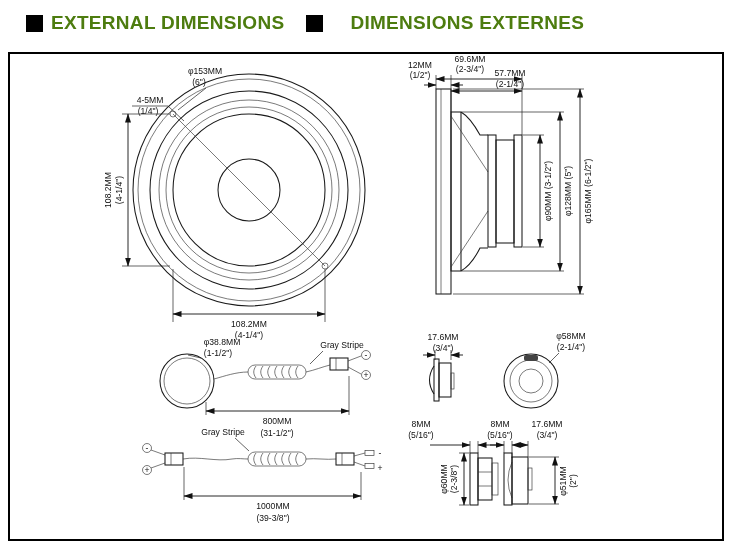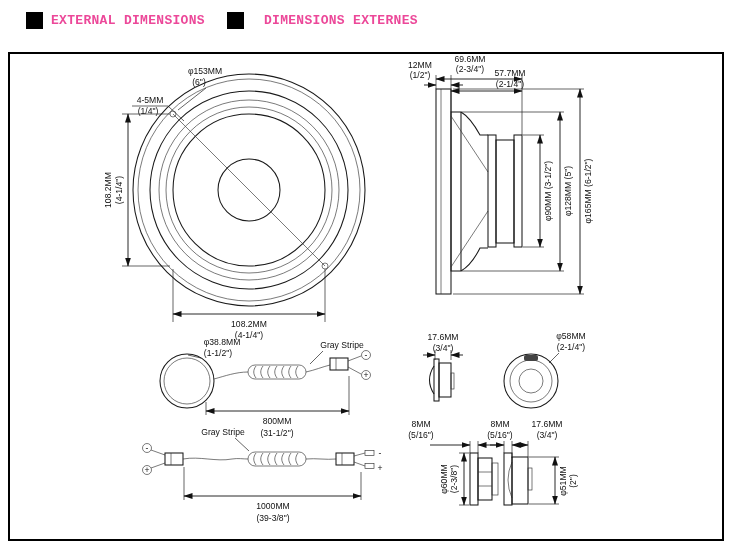--- a/index.html
+++ b/index.html
@@ -1,20 +1,20 @@
 <!DOCTYPE html>
 <html><head>
 <meta charset="utf-8">
 <style>
   html,body{margin:0;padding:0;background:#fff;}
   body{width:733px;height:550px;position:relative;font-family:"Liberation Sans",sans-serif;}
   .header{position:absolute;top:12px;left:26px;display:flex;align-items:center;}
   .sq{width:17px;height:17px;background:#000;flex:none;}
-  .title{font-weight:bold;font-size:13px;color:#ec4899;letter-spacing:.3px;margin-left:8px;white-space:nowrap;font-family:Liberation Mono, monospace;}
-  .title.fr{margin-left:7px;padding-left:13px;}
+  .title{font-weight:bold;font-size:19px;color:#4d7c0f;letter-spacing:.3px;margin-left:8px;white-space:nowrap;}
+  .title.fr{margin-left:14px;padding-left:13px;}
   .sq.second{margin-left:22px;}
   .diagram-box{position:absolute;left:8px;top:52px;width:716px;height:489px;border:2px solid #000;box-sizing:border-box;background:#fff;}
   svg{display:block;}
   svg text{font-family:"Liberation Sans","DejaVu Sans",sans-serif;font-size:8.6px;fill:#111;}
   .o{fill:none;stroke:#1a1a1a;stroke-width:1.05;}
   .t{fill:none;stroke:#333;stroke-width:0.65;}
   .e{stroke:#222;stroke-width:0.7;fill:none;}
   .dim{stroke:#111;stroke-width:0.9;fill:none;}
   .dk{fill:#444;stroke:none;}
 </style>

